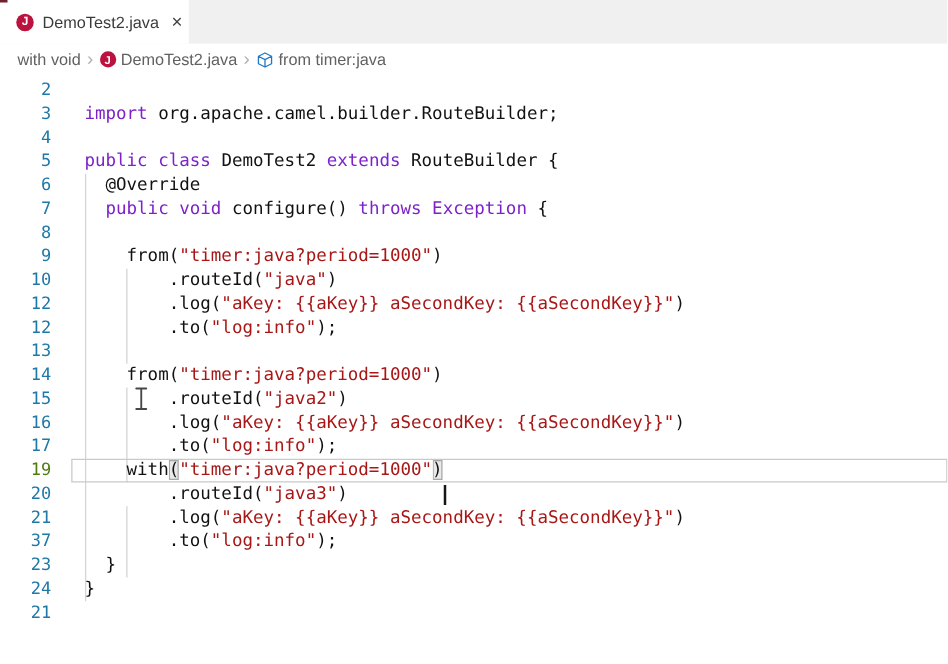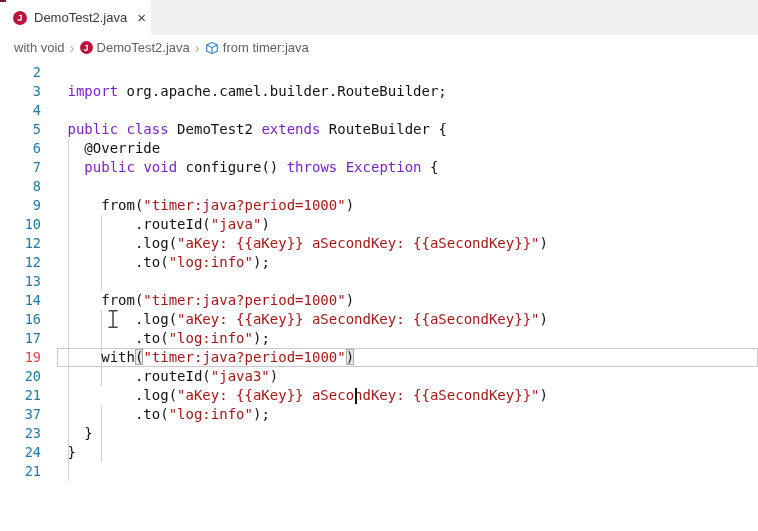--- a/index.html
+++ b/index.html
@@ -26,21 +26,21 @@
   .crumb-sep { color:#b0b0b0; font-size:15px; margin:0 5px; line-height:13px; }
   .breadcrumbs .java-badge { width:13px; height:13px; font-size:9px; }
 
   
   .editor { position:absolute; top:60px; left:0; width:758px; height:471px; background:#fff;
             font-family:"DejaVu Sans Mono","Liberation Mono",monospace; font-size:14px; }
   .lines { position:relative; padding-top:3px; }
   .row { position:relative; display:flex; height:19px; line-height:19px; white-space:pre; }
   .ln { flex:none; width:41px; text-align:right; color:#1f79a8; font-size:13.6px;
         user-select:none; }
-  .row.cur .ln { color:#ef4444; }
+  .row.cur .ln { color:#4d7c0f; }
   .code { margin-left:26.5px; white-space:pre; color:#111111; }
   .code .k { color:#7c22c8; }
   .code .s { color:#a81616; }
   .code .p { color:#111111; }
   .code .b { background:#e9e9e9; box-shadow:inset 0 0 0 1px #a9a9a9; }
   .row.cur::after { content:""; position:absolute; left:57px; right:0; top:0; bottom:0;
                     border:1px solid #c9c9c9; pointer-events:none; }
   .guide { position:absolute; width:1px; background:#d4d4d4; }
   .caret-bar { position:absolute; left:355px; top:328px; width:1.6px; height:16px;
                background:#15151a; }
@@ -92,20 +92,21 @@
         <div class="row"><span class="ln">5</span><span class="code"><span class="k">public</span><span class="p"> </span><span class="k">class</span><span class="p"> DemoTest2 </span><span class="k">extends</span><span class="p"> RouteBuilder {</span></span></div>
         <div class="row"><span class="ln">6</span><span class="code"><span class="p">  @Override</span></span></div>
         <div class="row"><span class="ln">7</span><span class="code"><span class="p">  </span><span class="k">public</span><span class="p"> </span><span class="k">void</span><span class="p"> configure() </span><span class="k">throws</span><span class="p"> </span><span class="k">Exception</span><span class="p"> {</span></span></div>
         <div class="row"><span class="ln">8</span><span class="code"></span></div>
         <div class="row"><span class="ln">9</span><span class="code"><span class="p">    from(</span><span class="s">"timer:java?period=1000"</span><span class="p">)</span></span></div>
         <div class="row"><span class="ln">10</span><span class="code"><span class="p">        .routeId(</span><span class="s">"java"</span><span class="p">)</span></span></div>
         <div class="row"><span class="ln">12</span><span class="code"><span class="p">        .log(</span><span class="s">"aKey: {{aKey}} aSecondKey: {{aSecondKey}}"</span><span class="p">)</span></span></div>
         <div class="row"><span class="ln">12</span><span class="code"><span class="p">        .to(</span><span class="s">"log:info"</span><span class="p">);</span></span></div>
         <div class="row"><span class="ln">13</span><span class="code"></span></div>
         <div class="row"><span class="ln">14</span><span class="code"><span class="p">    from(</span><span class="s">"timer:java?period=1000"</span><span class="p">)</span></span></div>
+        <div class="row"><span class="ln">15</span><span class="code"><span class="p">        .routeId(</span><span class="s">"java2"</span><span class="p">)</span></span></div>
         <div class="row"><span class="ln">16</span><span class="code"><span class="p">        .log(</span><span class="s">"aKey: {{aKey}} aSecondKey: {{aSecondKey}}"</span><span class="p">)</span></span></div>
         <div class="row"><span class="ln">17</span><span class="code"><span class="p">        .to(</span><span class="s">"log:info"</span><span class="p">);</span></span></div>
         <div class="row cur"><span class="ln">19</span><span class="code"><span class="p">    with</span><span class="b">(</span><span class="s">"timer:java?period=1000"</span><span class="b">)</span></span></div>
         <div class="row"><span class="ln">20</span><span class="code"><span class="p">        .routeId(</span><span class="s">"java3"</span><span class="p">)</span></span></div>
         <div class="row"><span class="ln">21</span><span class="code"><span class="p">        .log(</span><span class="s">"aKey: {{aKey}} aSecondKey: {{aSecondKey}}"</span><span class="p">)</span></span></div>
         <div class="row"><span class="ln">37</span><span class="code"><span class="p">        .to(</span><span class="s">"log:info"</span><span class="p">);</span></span></div>
         <div class="row"><span class="ln">23</span><span class="code"><span class="p">  }</span></span></div>
         <div class="row"><span class="ln">24</span><span class="code"><span class="p">}</span></span></div>
         <div class="row"><span class="ln">21</span><span class="code"></span></div>
       </div>

